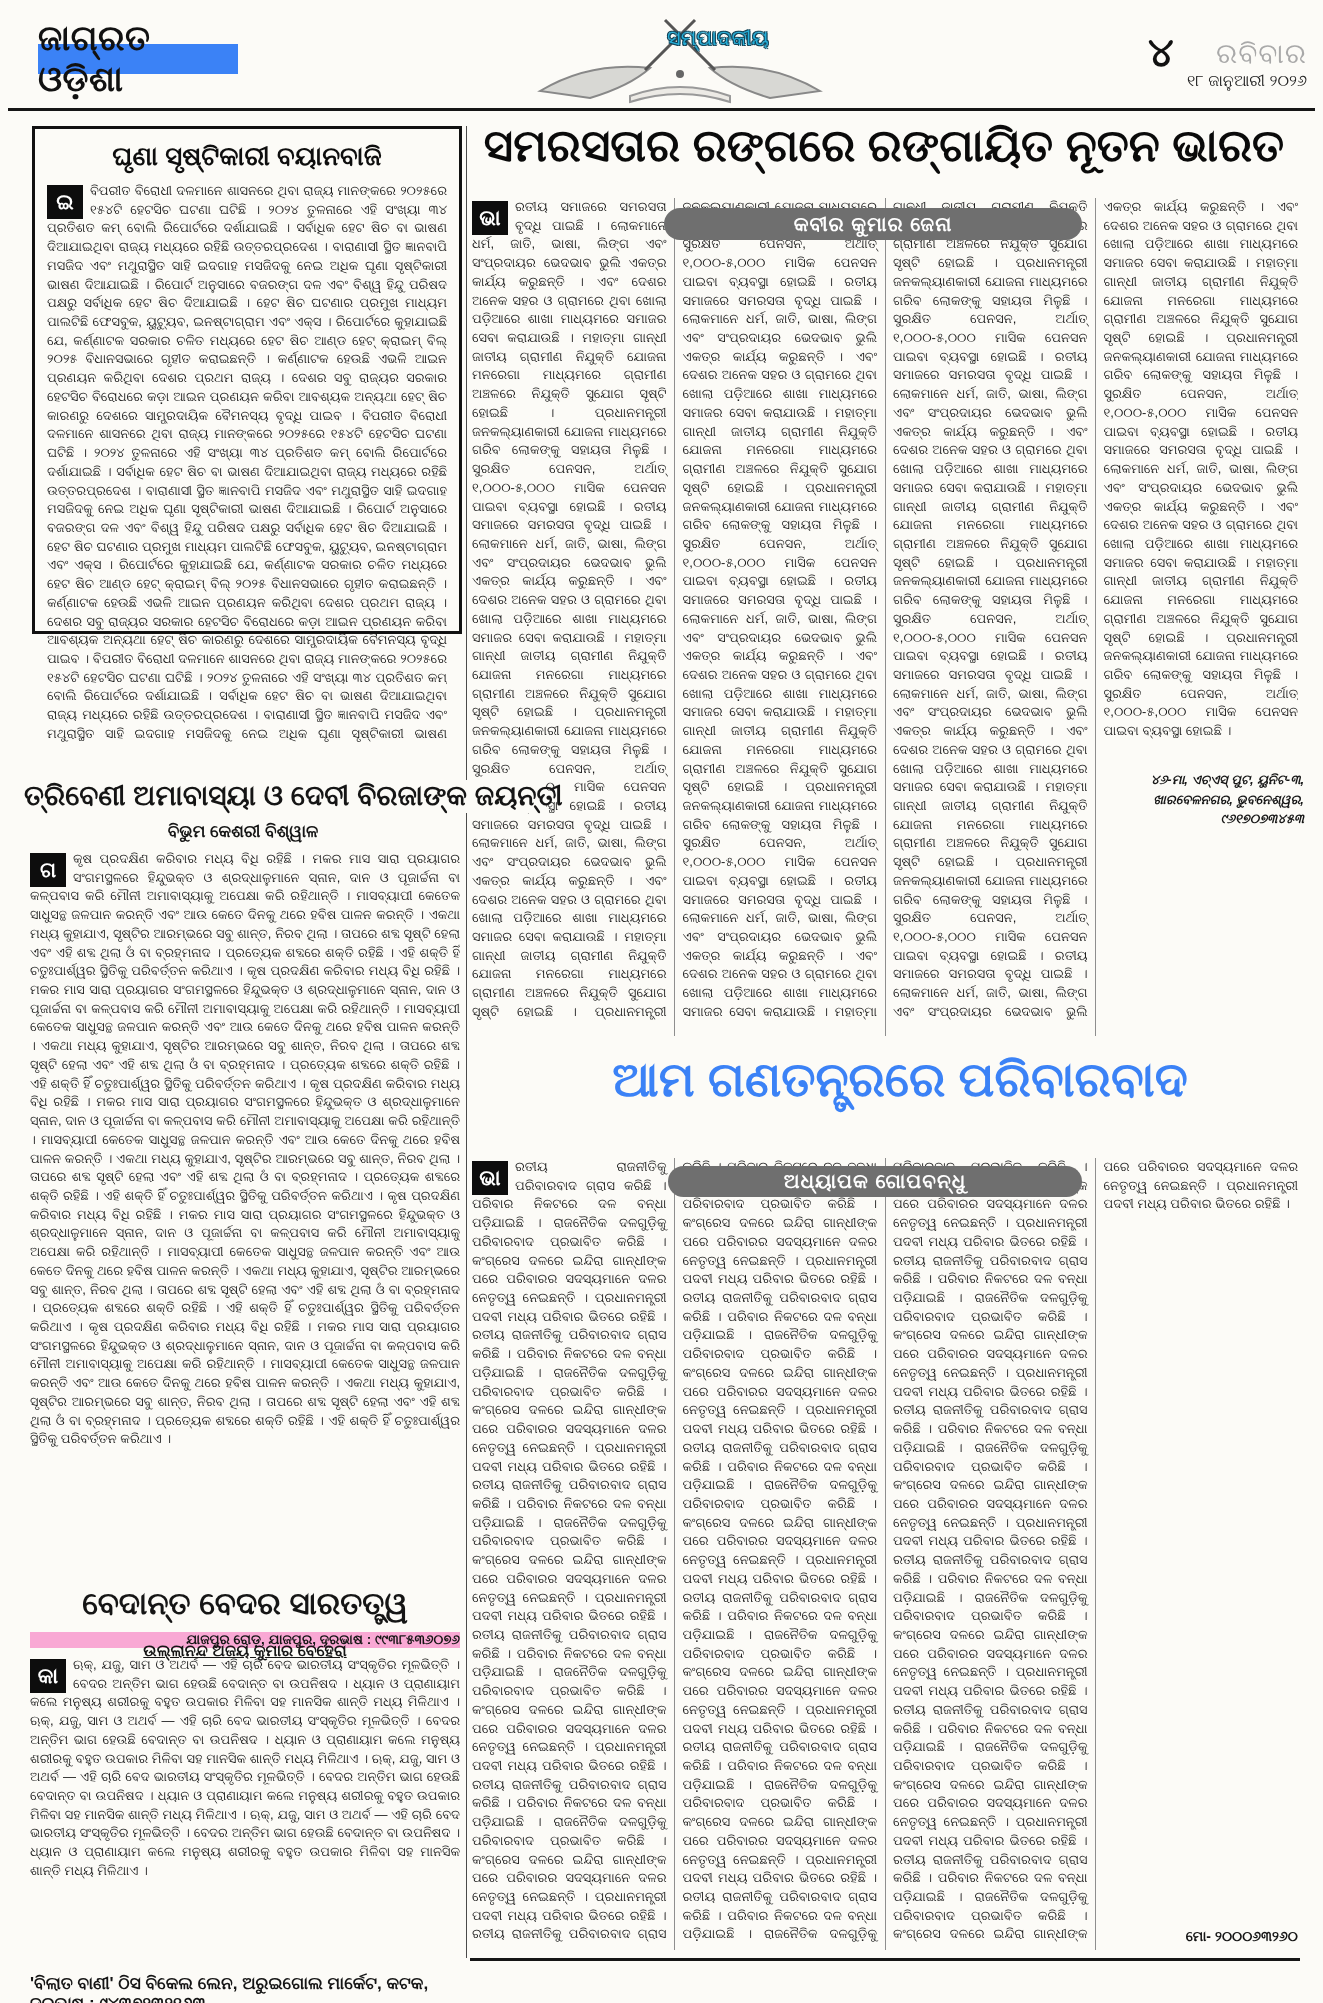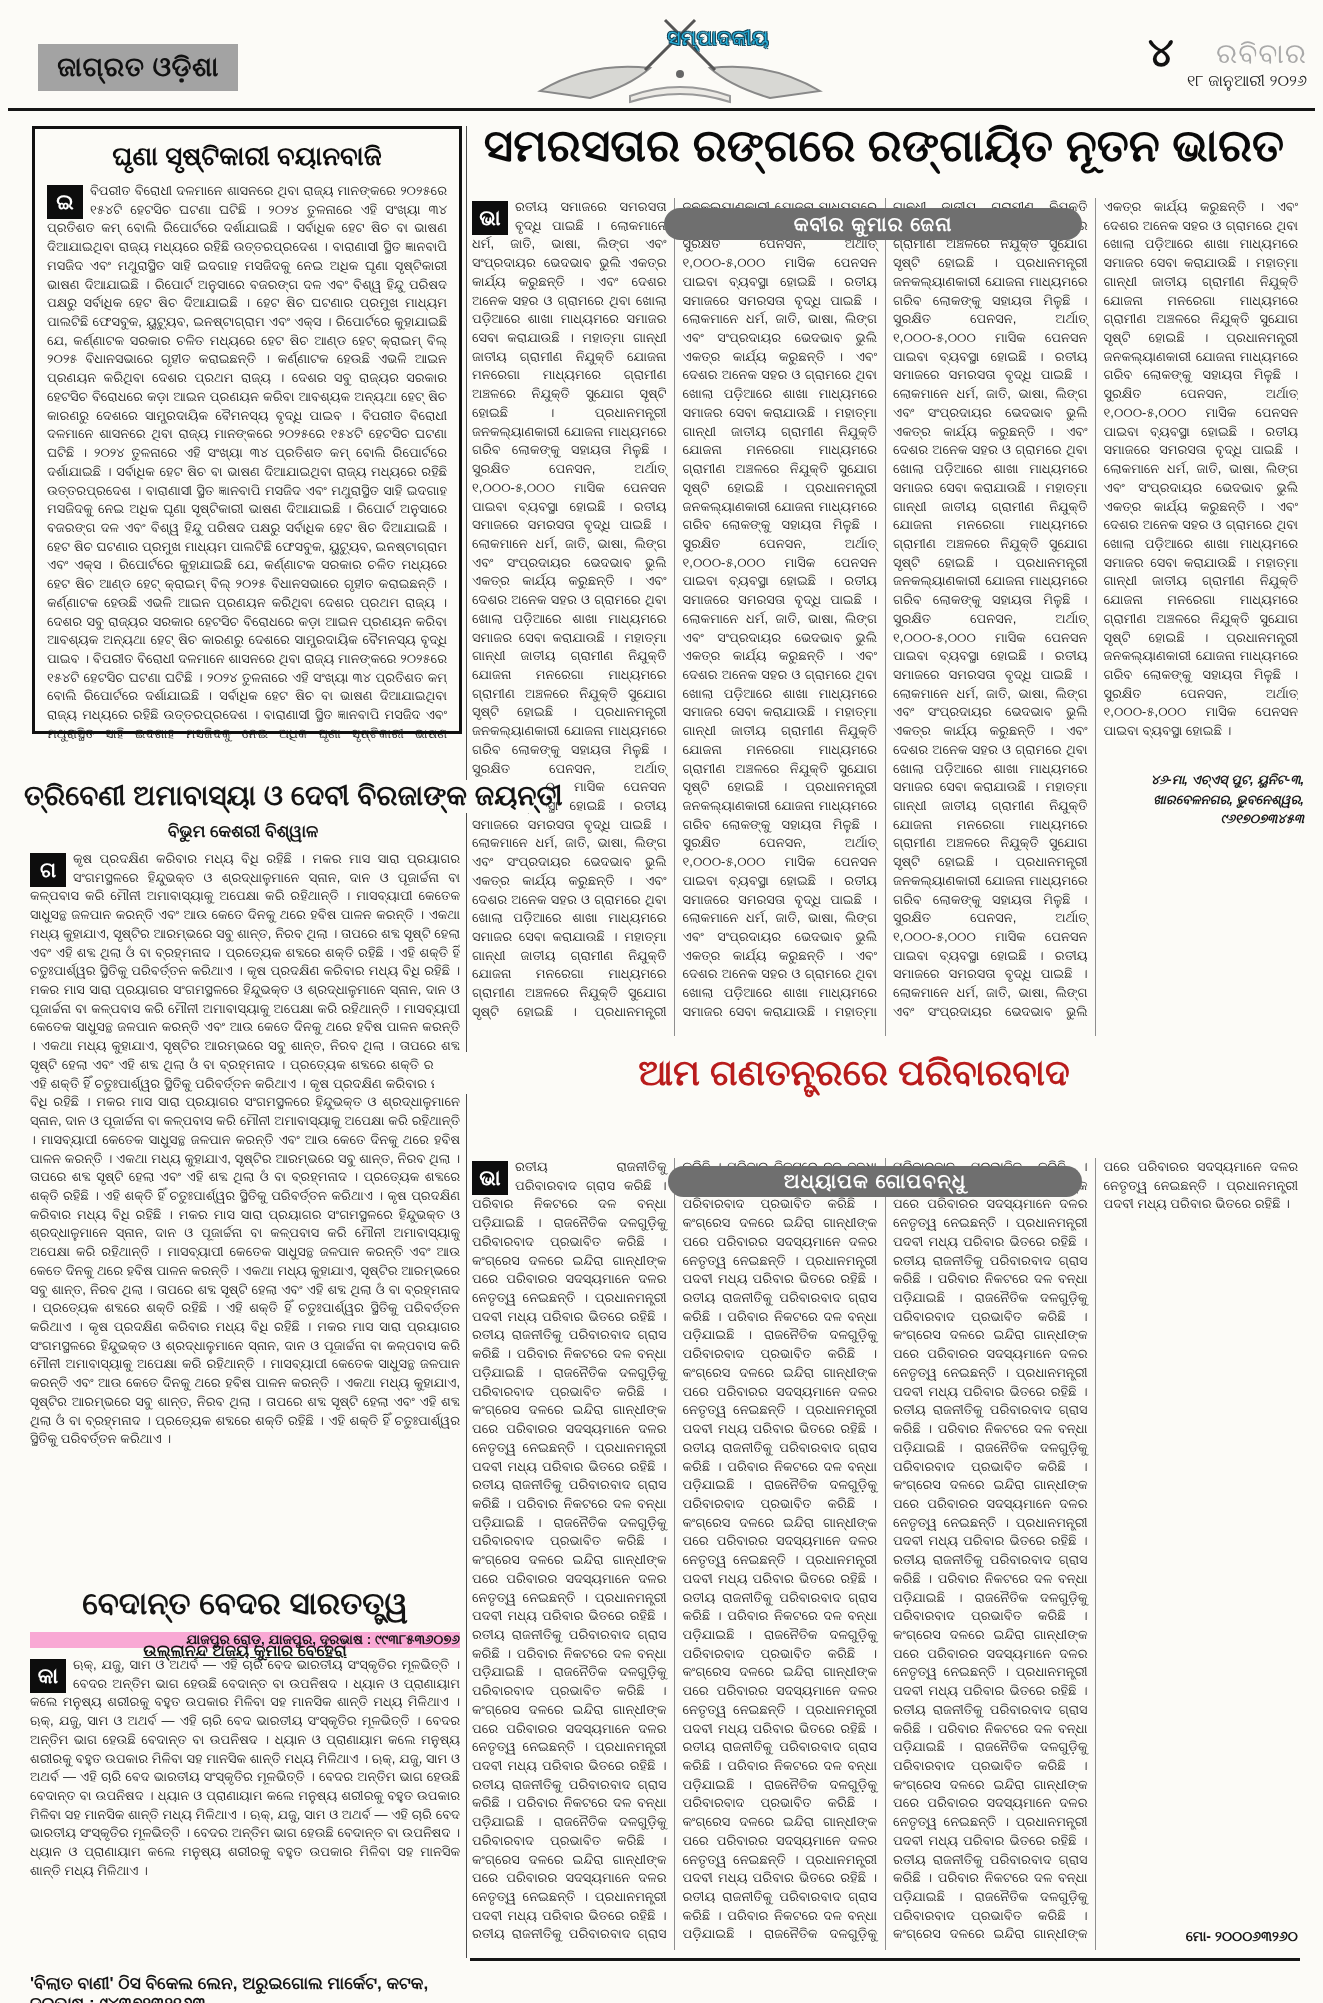--- a/index.html
+++ b/index.html
@@ -1,41 +1,41 @@
 <!DOCTYPE html>
 <html><head>
 <meta charset="utf-8">
 <style>
   html,body{margin:0;padding:0;}
   body{background:#888;font-family:"Liberation Sans","DejaVu Sans",sans-serif;}
   #page{position:relative;width:1323px;height:2003px;background:#fcfbf7;color:#151515;
         margin:0 auto;overflow:hidden;}
   
-  .logo-box{position:absolute;left:38px;top:44px;width:200px;height:47px;background:#a3a3a3;
+  .logo-box{position:absolute;left:38px;top:44px;width:200px;height:30px;background:#3b82f6;
             display:flex;align-items:center;justify-content:center;font-weight:bold;
-            font-size:27px;letter-spacing:.5px;color:#111;}
+            font-size:35px;letter-spacing:.5px;color:#111;}
   .editorial-label{position:absolute;left:618px;top:26px;width:200px;text-align:center;
             font-weight:normal;font-size:21px;color:#25aed8;
             text-shadow:1px 1px 0 #12455a, -1px -1px 0 #12455a,1px -1px 0 #12455a,-1px 1px 0 #12455a;}
   .mast-illu{position:absolute;left:480px;top:6px;width:400px;height:100px;}
   .page-num{position:absolute;left:1148px;top:30px;font-size:40px;font-weight:bold;color:#111;}
   .day-name{position:absolute;left:1200px;top:38px;width:110px;font-size:28px;color:#a9a9a9;
             letter-spacing:1px;text-align:right;right:16px;left:auto;}
   .date-line{position:absolute;right:16px;top:72px;width:260px;text-align:right;
             font-size:16px;color:#222;}
   .rule-top{position:absolute;left:8px;right:8px;top:108px;height:3px;background:#161616;}
   
   .body-text{font-size:13px;line-height:1.44;text-align:justify;color:#1b1b1b;overflow:hidden;}
   .dropcap{float:left;width:36px;height:34px;background:#0d0d0d;color:#fff;font-weight:bold;
            font-size:21px;line-height:34px;text-align:center;margin:3px 7px 0 0;}
   .pill{position:absolute;background:#6f6f6f;border-radius:17px;color:#fff;font-weight:bold;
         font-size:20px;text-align:center;letter-spacing:1px;}
   .vrule{position:absolute;width:1px;background:#4a4a4a;}
   
-  .a1-box{position:absolute;left:32px;top:126px;width:430px;height:608px;border:3px solid #111;
+  .a1-box{position:absolute;left:32px;top:126px;width:430px;height:508px;border:3px solid #111;
           box-sizing:border-box;padding:8px 12px 6px 12px;background:#fcfbf7;}
   .a1-head{text-align:center;font-size:26px;font-weight:bold;margin:4px 0 10px 0;color:#0e0e0e;}
   .a1-body{height:560px;}
   
   .sam-head{position:absolute;left:468px;top:120px;width:832px;text-align:center;
             font-size:45px;font-weight:bold;color:#0a0a0a;letter-spacing:0px;white-space:nowrap;}
   .sam-body{position:absolute;left:472px;top:198px;width:826px;height:838px;
             column-count:4;column-gap:16px;column-rule:1px solid #8e8e8e;column-fill:auto;}
   .sam-pill{left:664px;top:208px;width:418px;height:32px;line-height:32px;}
   .sam-addr{position:absolute;left:1102px;top:768px;width:198px;background:#fcfbf7;
@@ -50,22 +50,22 @@
   .tri-foot{position:absolute;left:30px;top:1632px;width:430px;text-align:right;
             font-size:13.5px;font-weight:bold;background:#f9a8d4;}
   
   .ved-head{position:absolute;left:28px;top:1586px;width:434px;text-align:center;
             font-size:31px;font-weight:bold;background:#fcfbf7;}
   .ved-by{position:absolute;left:28px;top:1630px;width:434px;text-align:center;
           font-size:16px;font-weight:bold;text-decoration:underline;margin-top:12px;}
   .ved-body{position:absolute;left:30px;top:1656px;width:430px;height:318px;}
   .ved-foot{position:absolute;left:30px;top:1974px;width:430px;font-size:17px;font-weight:bold;}
   
-  .par-head{position:absolute;left:434px;top:1052px;width:840px;text-align:center;
-            font-size:36px;font-weight:bold;color:#b91c1c;background:#fcfbf7;white-space:nowrap;}
+  .par-head{position:absolute;left:480px;top:1052px;width:840px;text-align:center;
+            font-size:48px;font-weight:bold;color:#3b82f6;background:#fcfbf7;white-space:nowrap;}
   .par-body{position:absolute;left:472px;top:1158px;width:826px;height:792px;
             column-count:4;column-gap:16px;column-rule:1px solid #8e8e8e;column-fill:auto;}
   .par-pill{left:668px;top:1166px;width:414px;height:31px;line-height:31px;}
   .par-foot{position:absolute;left:1100px;top:1928px;width:198px;background:#fcfbf7;
             text-align:right;font-size:14px;font-weight:bold;}
   .rule-bottom{position:absolute;left:470px;top:1958px;width:830px;height:3px;background:#161616;}
   .vr-main{left:466px;top:126px;height:1832px;}
 </style>
 </head>
 <body>

